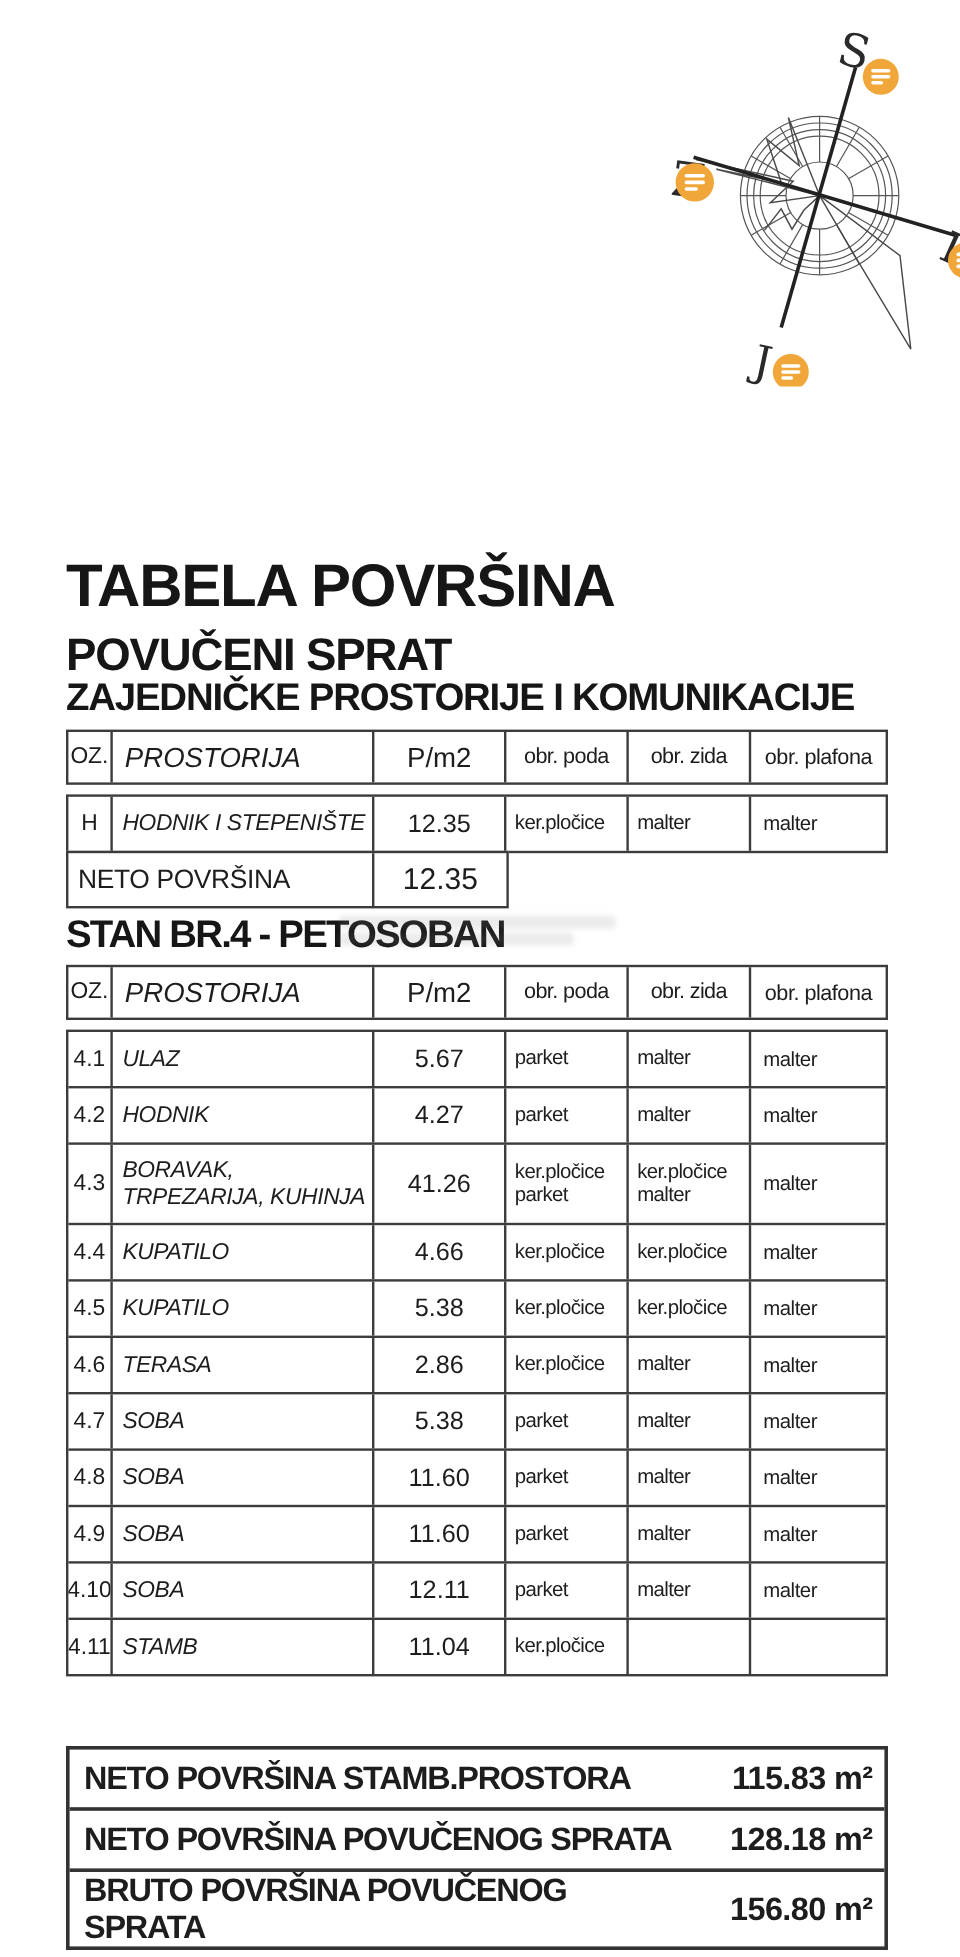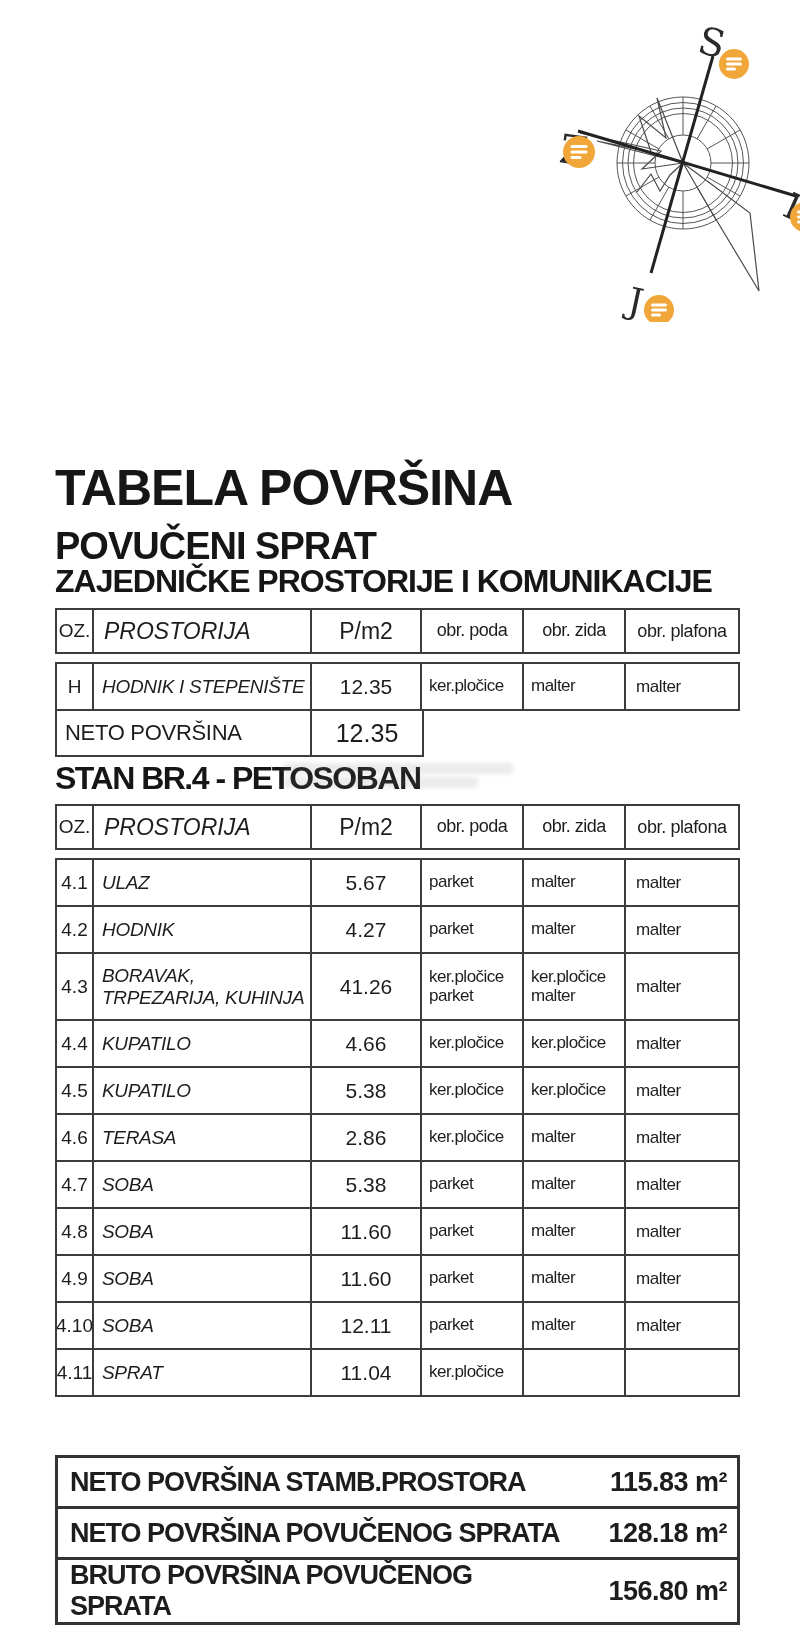--- a/index.html
+++ b/index.html
@@ -249,21 +249,21 @@
         <div class="trow">
           <div class="cell c-oz">4.10</div>
           <div class="cell c-name">SOBA</div>
           <div class="cell c-area">12.11</div>
           <div class="cell c-floor">parket</div>
           <div class="cell c-wall">malter</div>
           <div class="cell c-ceiling">malter</div>
         </div>
         <div class="trow">
           <div class="cell c-oz">4.11</div>
-          <div class="cell c-name">SPRAT</div>
+          <div class="cell c-name">STAMB</div>
           <div class="cell c-area">11.04</div>
           <div class="cell c-floor">ker.pločice</div>
           <div class="cell c-wall"></div>
           <div class="cell c-ceiling"></div>
         </div>
       </div>
 
     <div id="summary">
         <div class="trow">
           <div class="cell c-label">NETO POVRŠINA STAMB.PROSTORA</div>

